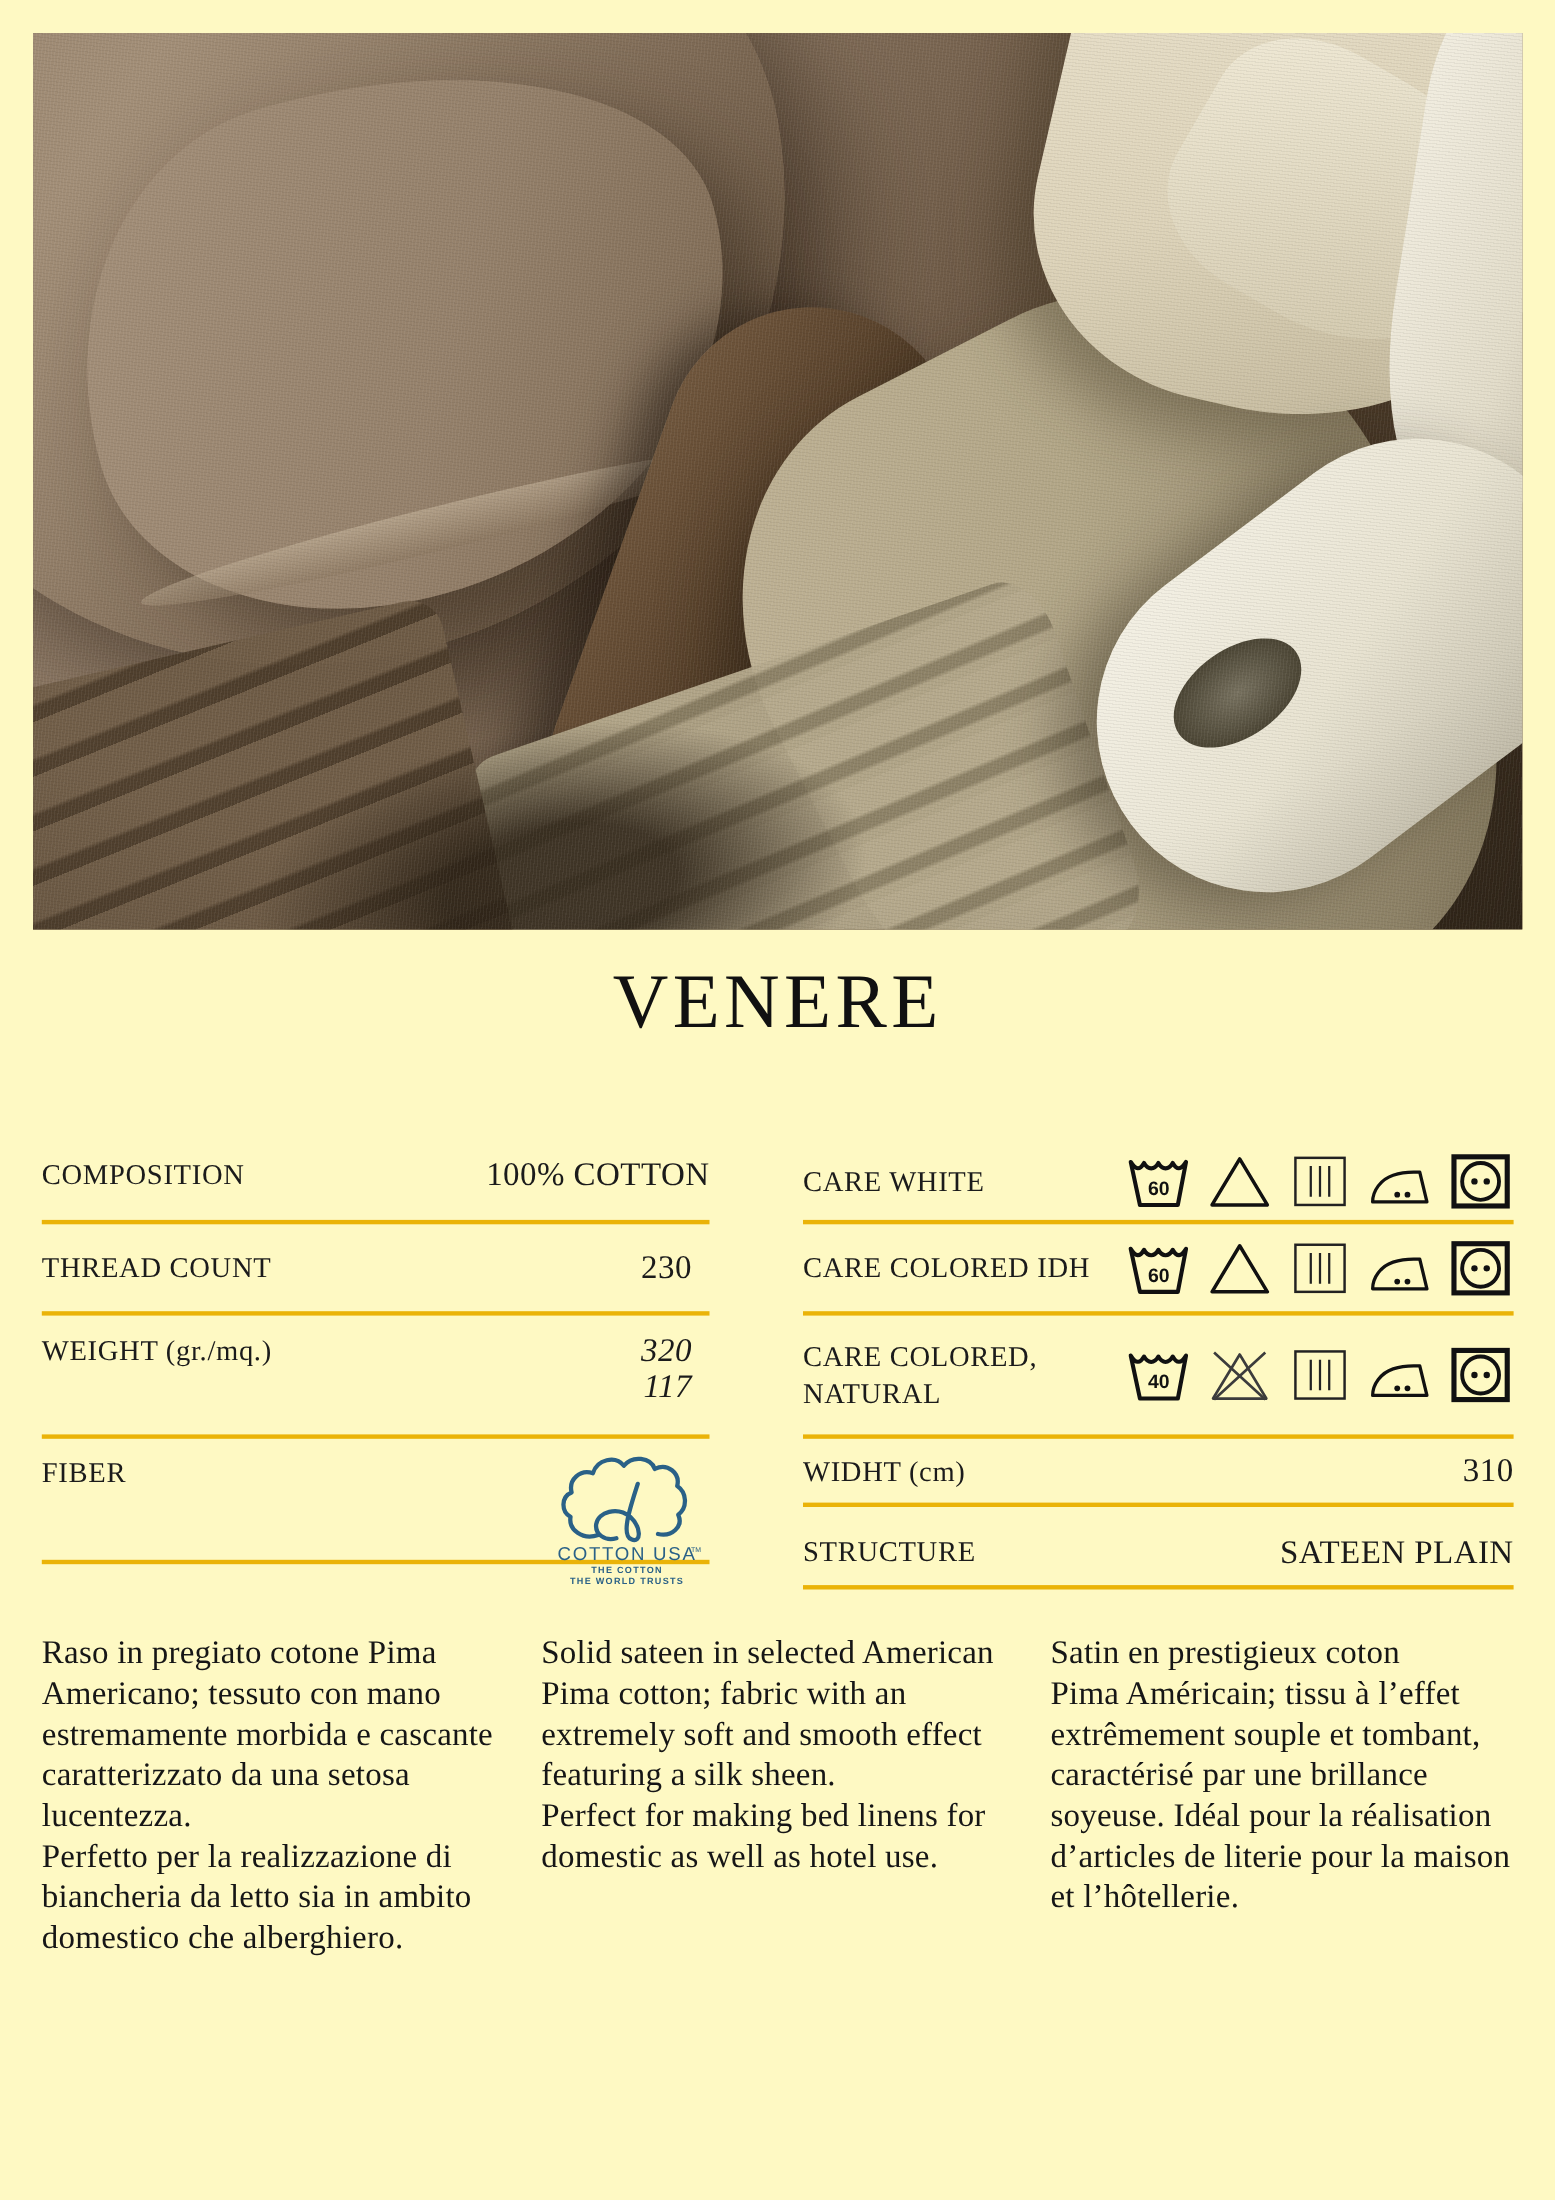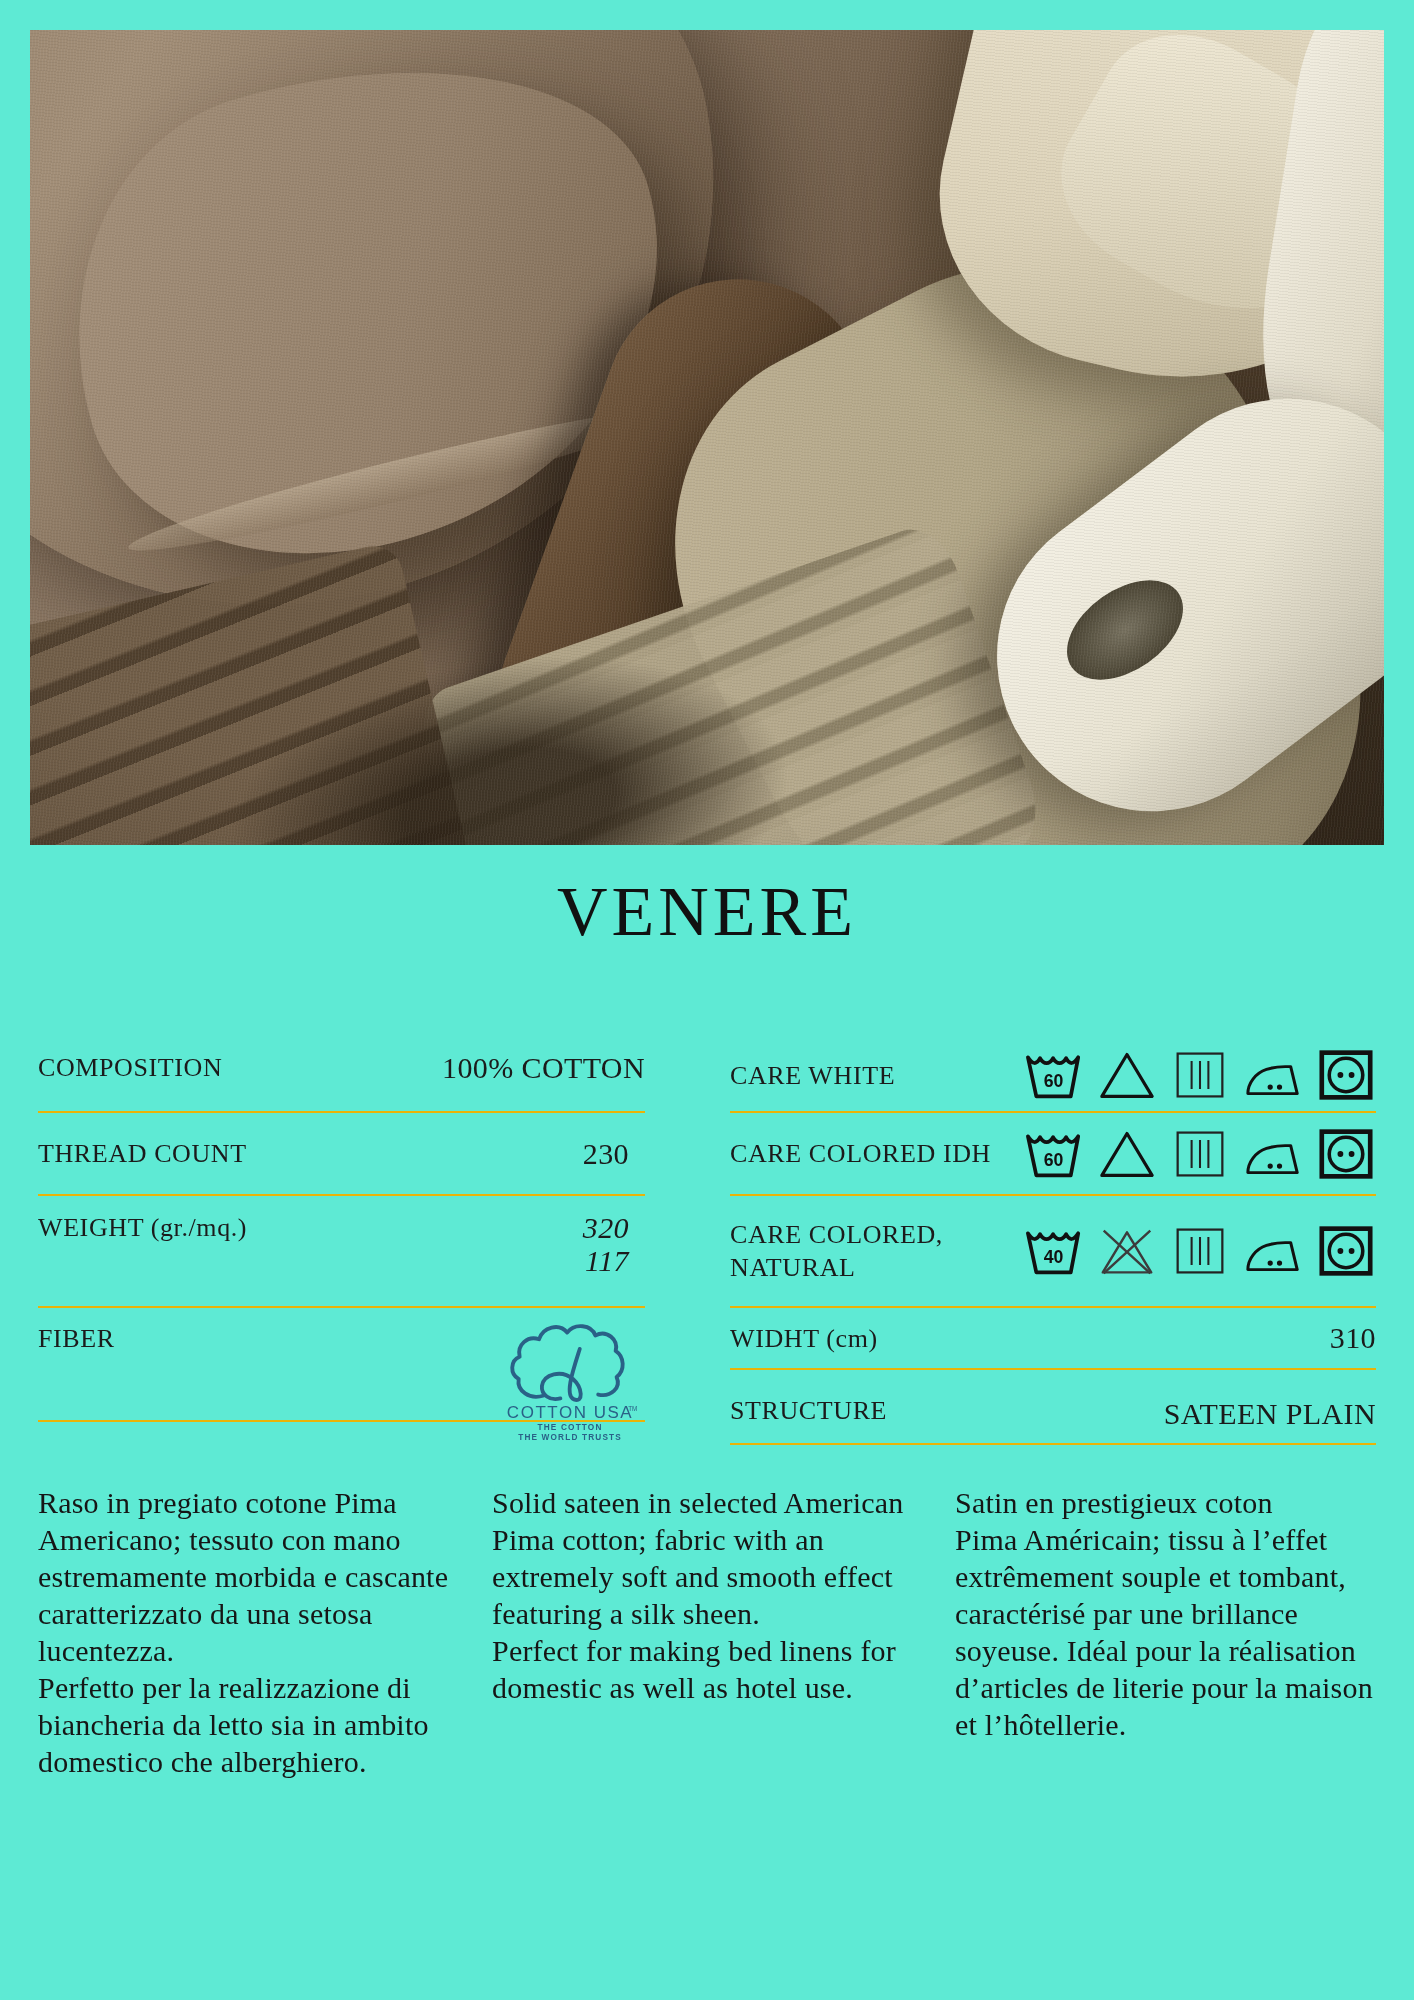--- a/index.html
+++ b/index.html
@@ -1,16 +1,16 @@
 <!DOCTYPE html>
 <html><head>
 <meta charset="utf-8">
 <style>
   html,body{margin:0;padding:0;background:#ffffff;}
-  .page{position:relative;width:1414px;height:2000px;background:#5eead4;
+  .page{position:relative;width:1414px;height:2000px;background:#fef9c3;
         font-family:"Liberation Serif",serif;color:#1b1b1b;overflow:hidden;}
 
   
   .hero{position:absolute;left:30px;top:30px;width:1354px;height:815px;
         background:#6e5a47;overflow:hidden;}
   .hero .f{position:absolute;}
   .f-base{inset:0;background:linear-gradient(118deg,#8a7663 0%,#8f7b66 28%,#6f5b47 55%,#4e3d2c 78%,#33281b 100%);}
   .f-drape1{left:-150px;top:-190px;width:840px;height:760px;transform:rotate(-10deg);
         border-radius:42% 58% 52% 48%/55% 45% 55% 45%;
         background:linear-gradient(135deg,#97836d 0%,#a28e77 30%,#7e6a55 65%,#5c4a37 100%);
@@ -59,21 +59,21 @@
   .f-vig{inset:0;background:radial-gradient(125% 125% at 45% 32%,rgba(0,0,0,0) 52%,rgba(18,12,6,.28) 100%);}
 
   
   .title{position:absolute;left:0;width:100%;top:872px;text-align:center;
          font-size:70px;letter-spacing:4px;color:#111;}
 
   
   .spec{position:absolute;top:1039px;}
   .spec-left{left:38px;width:607px;}
   .spec-right{left:730px;width:646px;}
-  .srow{border-bottom:2px solid #eab308;display:flex;justify-content:space-between;
+  .srow{border-bottom:4px solid #eab308;display:flex;justify-content:space-between;
         align-items:center;box-sizing:border-box;}
   .lbl{font-size:26px;letter-spacing:.6px;white-space:pre-line;line-height:33px;}
   .val{font-size:30px;text-align:right;letter-spacing:.4px;}
   .val-num{padding-right:16px;}
   .h74{height:74px}.h83{height:83px}.h87{height:112px}.h130{height:114px}
   .h62{height:62px}.h75{height:75px}
   .row-top{align-items:flex-start;padding-top:12px;}
   .row-weight{align-items:flex-start;padding-top:15px;}
   .two-line{line-height:33px;font-style:italic;}
   .row-fiber{align-items:flex-start;padding-top:14px;}

